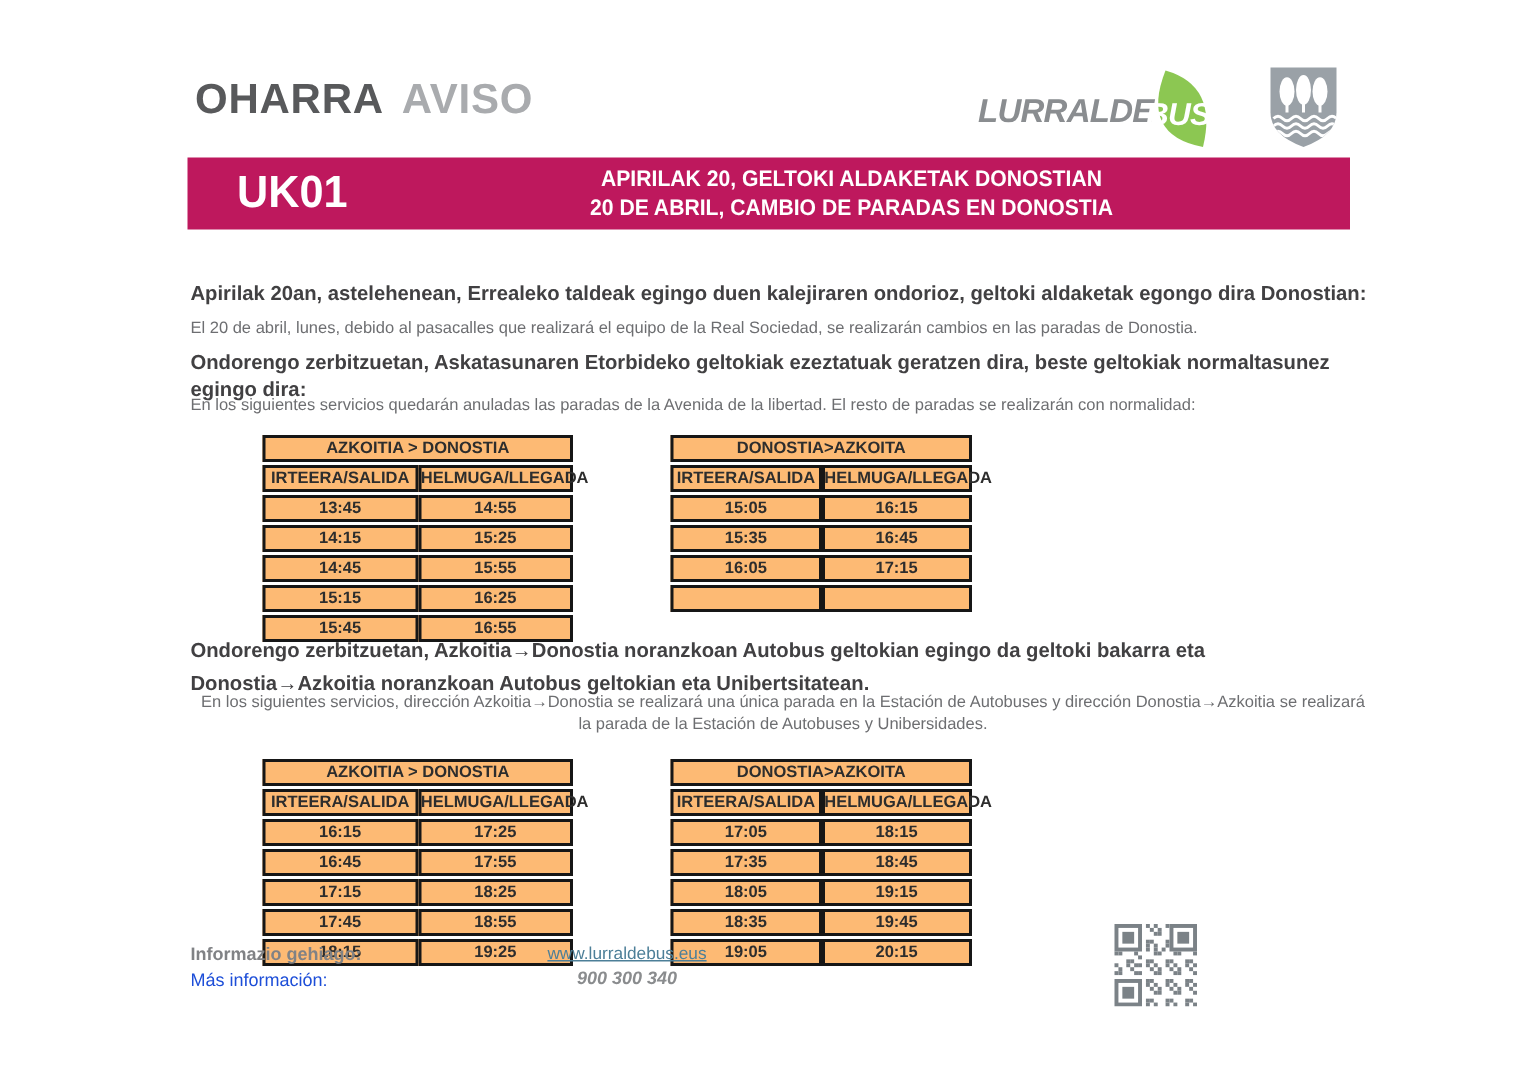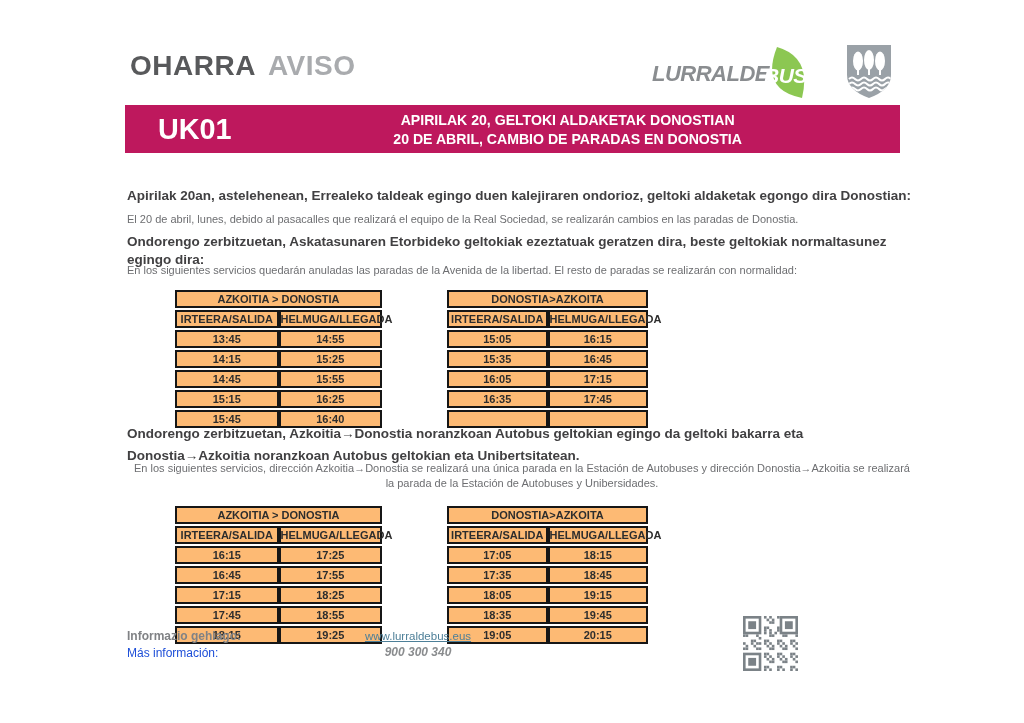--- a/index.html
+++ b/index.html
@@ -129,21 +129,21 @@
       <tr>
         <td>14:45</td>
         <td>15:55</td>
       </tr>
       <tr>
         <td>15:15</td>
         <td>16:25</td>
       </tr>
       <tr>
         <td>15:45</td>
-        <td>16:40</td>
+        <td>16:55</td>
       </tr>
     </tbody>
 </table>
 
 <table class="abs tt tbl-b t1">
   <tbody>
   <tr>
         <td colspan="2" class="tt-title">DONOSTIA&gt;AZKOITA</td>
       </tr>
   <tr class="tt-head">
@@ -156,24 +156,20 @@
         <td>15:05</td>
         <td>16:15</td>
       </tr>
       <tr>
         <td>15:35</td>
         <td>16:45</td>
       </tr>
       <tr>
         <td>16:05</td>
         <td>17:15</td>
-      </tr>
-      <tr>
-        <td>16:35</td>
-        <td>17:45</td>
       </tr>
       <tr>
         <td></td>
         <td></td>
       </tr>
     </tbody>
 </table>
 
 <table class="abs tt tbl-a t2">
   <tbody>

